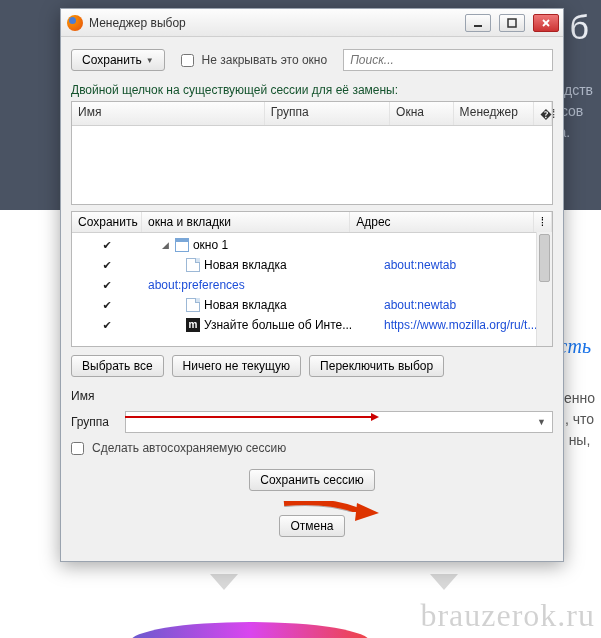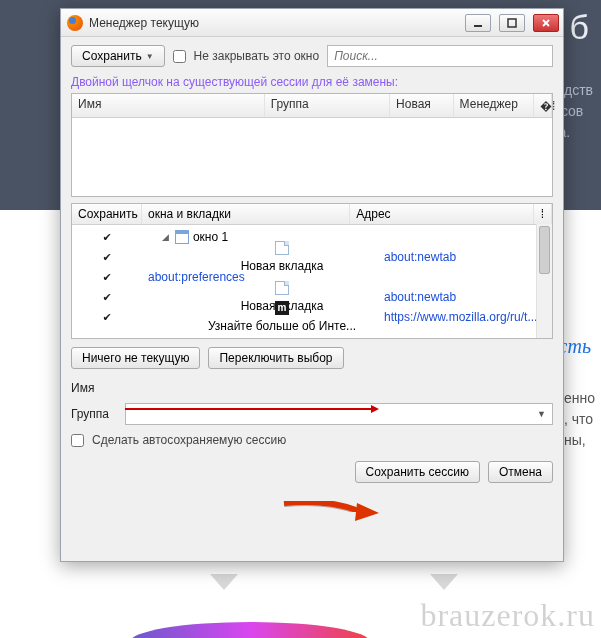--- a/index.html
+++ b/index.html
@@ -38,21 +38,21 @@
     font-style: italic;
     font-size: 20px;
     font-family: Georgia, serif;
   }
   .bg-para {
     position: absolute;
     right: 6px; top: 388px;
     color: #555;
     font-size: 14px;
     line-height: 1.5;
-    text-align: left;
+    text-align: center;
   }
   .watermark {
     position: absolute;
     right: 6px; bottom: 4px;
     font-size: 32px;
     font-family: Georgia, serif;
     color: rgba(0,0,0,0.18);
     letter-spacing: 1px;
   }
   .triangle {
@@ -119,21 +119,21 @@
   .btn .caret { font-size: 8px; color:#555;}
   input[type=checkbox]{ width:13px; height:13px; margin:0 4px 0 0; accent-color:#666;}
   .search-input {
     flex: 1;
     border: 1px solid #b8b8b8;
     padding: 3px 6px;
     font-size: 12px;
     color:#888;
     font-style: italic;
   }
-  .hint-label { color:#8b5cf6; margin-bottom:4px; display:block; }
+  .hint-label { color:#14532d; margin-bottom:4px; display:block; }
 
   .listbox {
     border: 1px solid #b8b8b8;
     background: #fff;
     height: 104px;
     margin-bottom: 6px;
   }
   .listhead {
     display:flex;
     background: linear-gradient(#fdfdfd,#ececec);
@@ -163,21 +163,21 @@
   .treehead .tcol { padding: 3px 6px; border-right:1px solid #e3e3e3; }
   .tcol-chk { width: 70px; }
   .tcol-wt { flex: 1.6; }
   .tcol-addr { flex: 1.4; }
   .tree-body { padding: 2px 0; }
   .trow { display:flex; align-items:center; height:20px; }
   .trow .mark { width: 70px; text-align:center; color:#222; font-size:11px;}
   .trow .label { flex: 1.6; display:flex; align-items:center; gap:4px; padding-left:4px; overflow:hidden; white-space:nowrap; text-overflow:ellipsis;}
   .trow .addr { flex: 1.4; padding-left:6px; overflow:hidden; white-space:nowrap; text-overflow:ellipsis; color:#1d4ed8;}
   .indent1 { padding-left: 20px !important; }
-  .indent2 { padding-left: 44px !important; flex-direction: column; }
+  .indent2 { padding-left: 44px !important; }
   .ico { width:14px; height:14px; display:inline-block; }
   .ico-win { background:#fff; border:1px solid #7aa7d8; position:relative;}
   .ico-win::before{content:"";position:absolute;left:0;right:0;top:0;height:3px;background:#7aa7d8;}
   .ico-page { background:#fff; border:1px solid #9cb8d6; position:relative;}
   .ico-page::before{content:"";position:absolute;right:-1px;top:-1px;width:4px;height:4px;background:#d6e4f2;border-left:1px solid #9cb8d6;border-bottom:1px solid #9cb8d6;}
   .ico-gear { position:relative; }
   .ico-gear::before{content:"⚙";position:absolute;left:-1px;top:-3px;font-size:13px;color:#666;}
   .ico-moz { background:#1a1a1a; color:#fff; text-align:center; font-weight:bold; font-size:10px; line-height:14px;}
   .expand-mark { font-size:9px; color:#666; margin-right:2px;}
   .scrollbar { position:absolute; right:0; top:20px; bottom:0; width:16px; background:#f1f1f1; border-left:1px solid #e0e0e0;}
@@ -199,21 +199,21 @@
   .name-wrap { position:relative; flex:1; }
   .underline-arrow {
     position:absolute; left:0; top:20px; height:2px; width:246px;
     background: linear-gradient(90deg, #c00 0%, #c00 100%);
   }
   .underline-arrow::after{
     content:""; position:absolute; right:-8px; top:-3px;
     border-left:8px solid #c00; border-top:4px solid transparent; border-bottom:4px solid transparent;
   }
   .check-row { display:flex; align-items:center; gap:4px; margin: 4px 0 14px 0; color:#444;}
-  .bottom-row { display:flex; justify-content:flex-end; gap:8px; align-items:center; }
+  .bottom-row { display:flex; justify-content:center; gap:24px; align-items:center;flex-direction:column; }
   .big-arrow {
     position:absolute; left:218px; bottom:36px;
     width:100px; height:30px;
     pointer-events:none;
   }
 </style>
 </head>
 <body>
 
 <div class="bg-dark">
@@ -232,21 +232,21 @@
   <div>ны,</div>
 </div>
 <div class="triangle tri1"></div>
 <div class="triangle tri2"></div>
 <div class="pink-blob"></div>
 <div class="watermark">brauzerok.ru</div>
 
 <div class="window">
   <div class="titlebar">
     <span class="ff-icon"></span>
-    <span class="win-title">Менеджер текущую</span>
+    <span class="win-title">Менеджер выбор</span>
     <span class="titlebar-spacer"></span>
     <span class="tbbtn">
         <svg width="10" height="10">
           <rect x="1" y="7" width="8" height="2" fill="#333"></rect>
         </svg>
       </span>
     <span class="tbbtn">
         <svg width="10" height="10">
           <rect x="1" y="1" width="8" height="8" fill="none" stroke="#333" stroke-width="1.5"></rect>
         </svg>
@@ -258,34 +258,34 @@
         </svg>
       </span>
   </div>
 
   <div class="body">
     <div class="toolbar-row">
       <button class="btn">
         <span>Сохранить</span>
         <span class="caret">▼</span>
       </button>
-      <label class="check-row" style="margin:0">
+      <label class="check-row" style="margin:8px">
         <input type="checkbox" style="">
         <span>Не закрывать это окно</span>
       </label>
       <input class="search-input" placeholder="Поиск..." style="">
     </div>
 
     <span class="hint-label">Двойной щелчок на существующей сессии для её замены:</span>
 
     <div class="listbox">
       <div class="listhead">
         <div class="col col-name">Имя</div>
         <div class="col col-group">Группа</div>
-        <div class="col col-win">Новая</div>
+        <div class="col col-win">Окна</div>
         <div class="col col-tabs">Менеджер</div>
         <div class="col col-util">�⁞</div>
       </div>
     </div>
 
     <div class="tree">
       <div class="treehead">
         <div class="tcol tcol-chk">Сохранить</div>
         <div class="tcol tcol-wt">окна и вкладки</div>
         <div class="tcol tcol-addr">Адрес</div>
@@ -329,20 +329,21 @@
             </div>
             <div class="addr">https://www.mozilla.org/ru/t...</div>
           </div>
         </div>
       <div class="scrollbar">
         <div class="scroll-thumb"></div>
       </div>
     </div>
 
     <div class="btn-row">
+      <button class="btn">Выбрать все</button>
       <button class="btn">Ничего не текущую</button>
       <button class="btn">Переключить выбор</button>
     </div>
 
 
     <div class="form-row">
       <label>Имя</label>
       <div class="name-wrap">
         <div class="underline-arrow"></div>
       </div>

